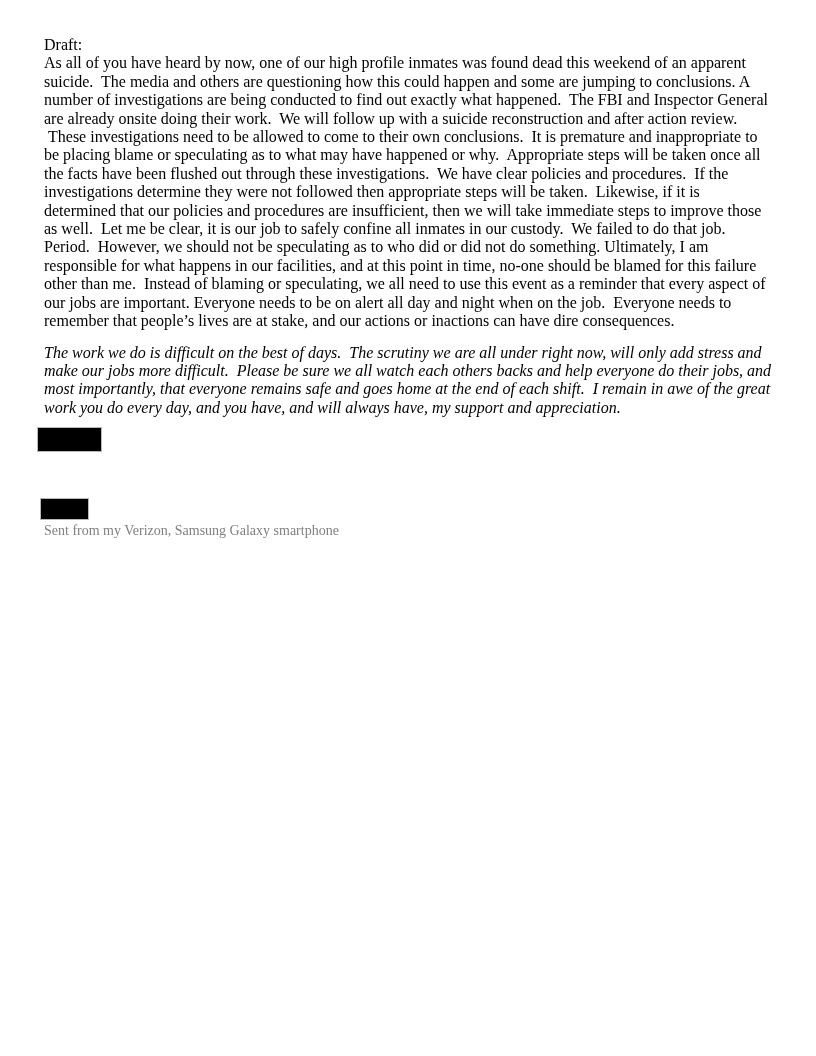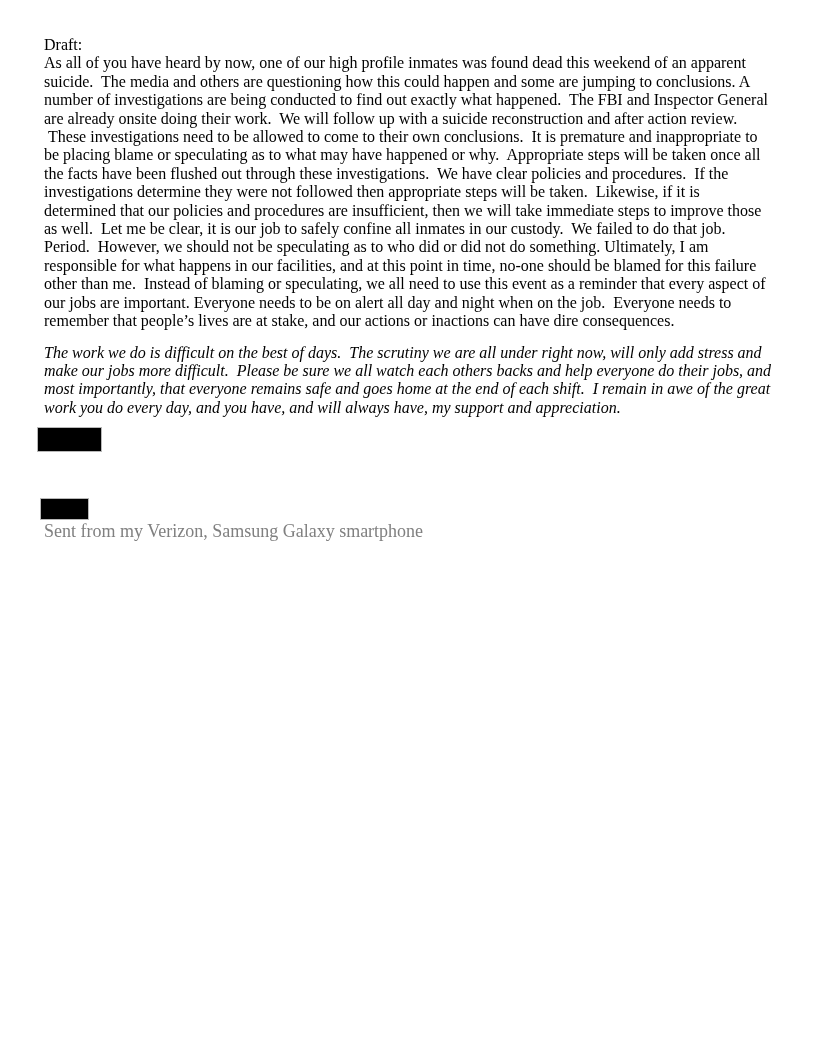--- a/index.html
+++ b/index.html
@@ -41,21 +41,21 @@
     margin-left: -7px;
   }
   .redaction-2 {
     width: 49px;
     height: 22px;
     margin-top: 46px;
     margin-left: -4px;
   }
   .footer-text {
     margin-top: 3px;
-    font-size: 18px;
+    font-size: 14px;
     line-height: 16px;
     color: #808080;
     white-space: pre-wrap;
   }
 </style>
 </head>
 <body>
 
 <div class="page">
 

